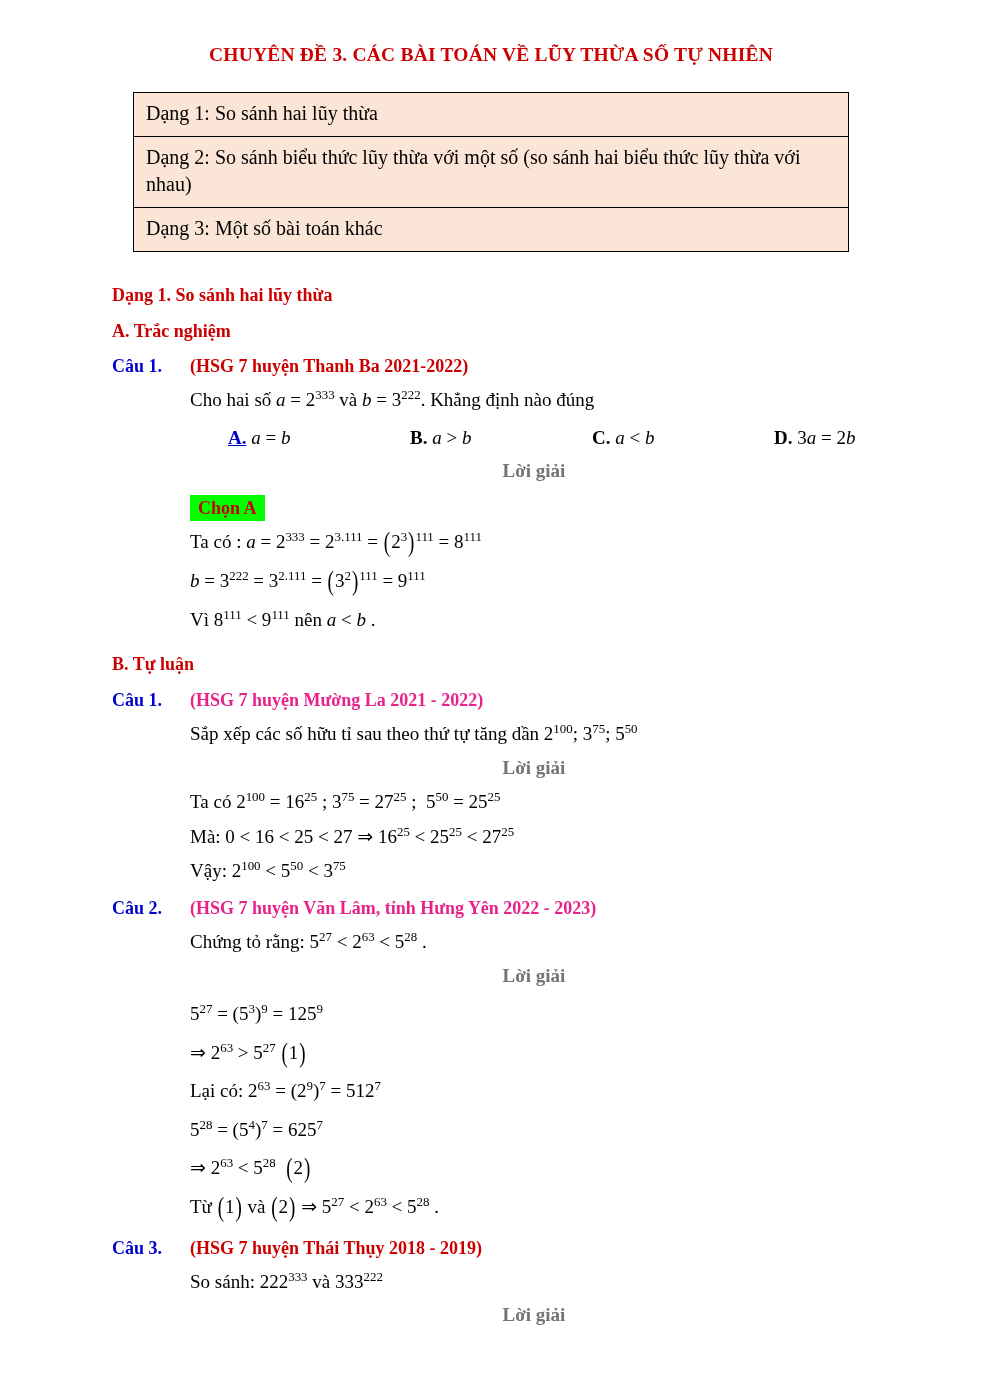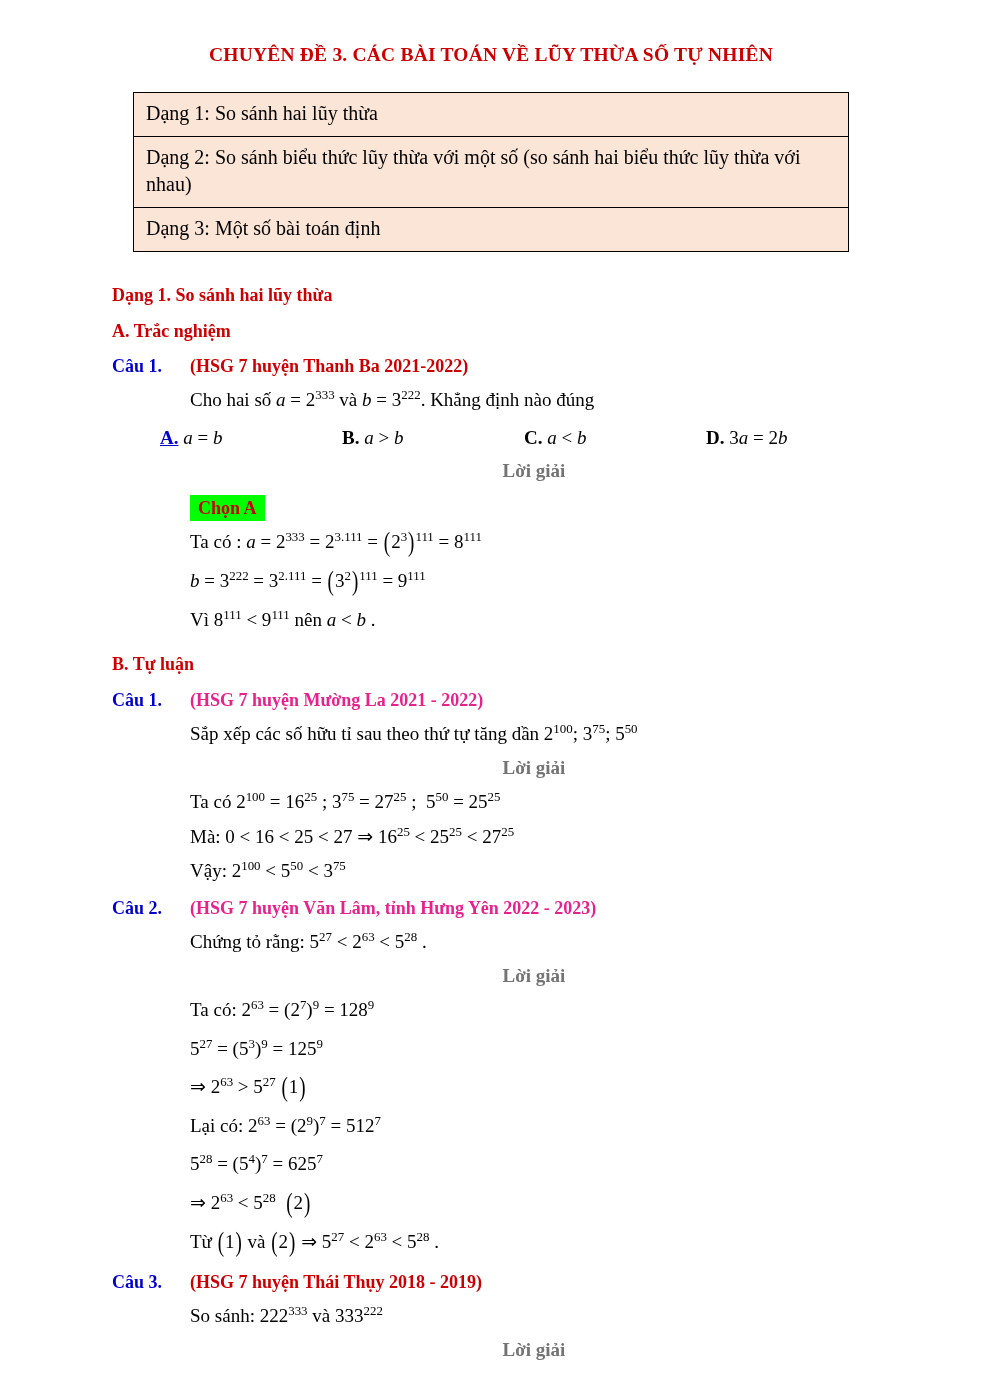--- a/index.html
+++ b/index.html
@@ -83,21 +83,21 @@
   .body-indent {
     margin-left: 78px;
   }
   .para {
     font-size: 19px;
     margin-top: 7px;
   }
   .answers {
     display: flex;
     margin-top: 10px;
-    margin-left: 48px;
+    margin-left: 116px;
     font-size: 19px;
   }
   .answers .opt { width: 182px; }
   .answers .opt:last-child { width: auto; }
   .opt b { font-weight: bold; }
   .opt .ulA { text-decoration: underline; color: #0000cc; }
   .loigiai {
     color: #737373;
     font-weight: bold;
     text-align: center;
@@ -133,21 +133,21 @@
 </head>
 <body>
 
 <div class="page">
 
   <div class="doc-title">CHUYÊN ĐỀ 3. CÁC BÀI TOÁN VỀ LŨY THỪA SỐ TỰ NHIÊN</div>
 
   <div class="types-box">
     <div class="types-row">Dạng 1: So sánh hai lũy thừa</div>
     <div class="types-row">Dạng 2: So sánh biểu thức lũy thừa với một số (so sánh hai biểu thức lũy thừa với nhau)</div>
-    <div class="types-row">Dạng 3: Một số bài toán định</div>
+    <div class="types-row">Dạng 3: Một số bài toán khác</div>
   </div>
 
   <div class="content">
 
     <div class="heading-red">Dạng 1. So sánh hai lũy thừa</div>
     <div class="heading-red tight">A. Trắc nghiệm</div>
 
     
     <div class="q-row">
       <div class="q-label">Câu 1.</div>
@@ -202,23 +202,20 @@
 
     
     <div class="q-row mt-10">
       <div class="q-label">Câu 2.</div>
       <div class="q-source-pink">(HSG 7 huyện Văn Lâm, tỉnh Hưng Yên 2022 - 2023)</div>
     </div>
     <div class="body-indent para">
       Chứng tỏ rằng: 5<sup>27</sup> &lt; 2<sup>63</sup> &lt; 5<sup>28</sup> .
     </div>
     <div class="loigiai">Lời giải</div>
-    <div class="body-indent para">
-      Ta có: 2<sup>63</sup> = (2<sup>7</sup>)<sup>9</sup> = 128<sup>9</sup>
-    </div>
     <div class="body-indent para line-gap">
       5<sup>27</sup> = (5<sup>3</sup>)<sup>9</sup> = 125<sup>9</sup>
     </div>
     <div class="body-indent para line-gap">
       ⇒ 2<sup>63</sup> &gt; 5<sup>27</sup> <span class="paren-big">(</span>1<span class="paren-big">)</span>
     </div>
     <div class="body-indent para line-gap">
       Lại có: 2<sup>63</sup> = (2<sup>9</sup>)<sup>7</sup> = 512<sup>7</sup>
     </div>
     <div class="body-indent para line-gap">

